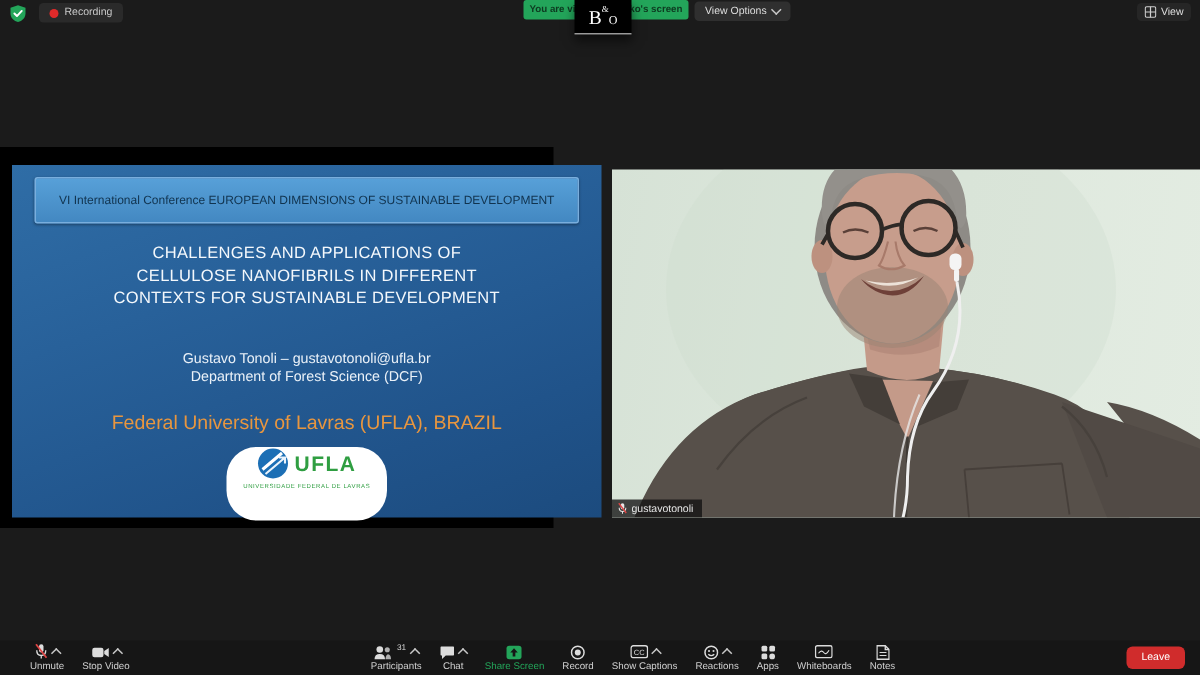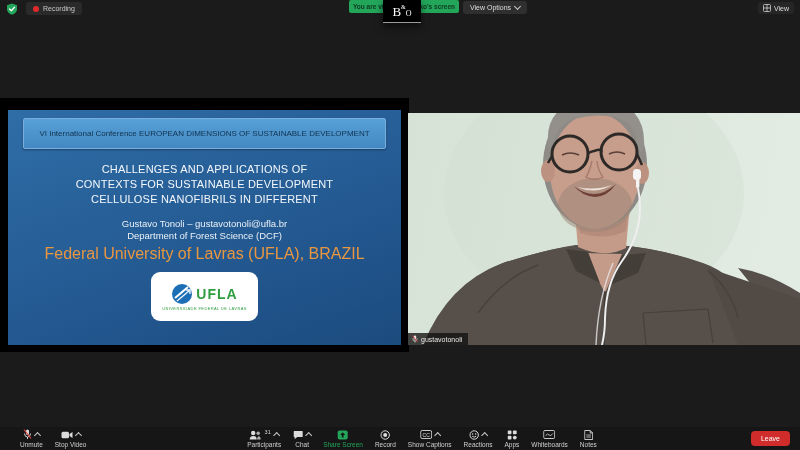--- a/index.html
+++ b/index.html
@@ -26,34 +26,34 @@
   .view-opts{position:absolute;left:463px;top:1px;height:13px;background:#2f2f2f;border-radius:3px;
              display:flex;align-items:center;gap:4px;padding:0 7px;}
   .view-opts .lbl,.view-btn .lbl{font-size:7px;color:#dedede;white-space:nowrap;}
   .view-btn{position:absolute;right:6px;top:2px;height:12px;background:#262626;border-radius:3px;
             display:flex;align-items:center;gap:3px;padding:0 5px;}
   .chev{width:4px;height:4px;border-left:1.2px solid #c9c9c9;border-top:1.2px solid #c9c9c9;display:inline-block;}
   .chev-down{transform:rotate(225deg);margin-top:-2px;}
   .chev-up{transform:rotate(45deg);margin-top:2px;}
 
   
-  .share-region{position:absolute;left:0;top:98px;width:369px;height:254px;background:#000;padding-left:40px;}
+  .share-region{position:absolute;left:0;top:98px;width:369px;height:254px;background:#000;}
   .slide{position:absolute;left:8px;top:12px;width:393px;height:235px;
          background:linear-gradient(160deg,#2f6da6 0%,#28619a 35%,#20538a 75%,#1c4b7e 100%);}
   .conf-header{margin:8px auto 0;width:361px;height:29px;background:linear-gradient(#57a0d8,#4388c2);
                border:1px solid #79aedd;border-radius:2px;display:flex;align-items:center;justify-content:center;
                box-shadow:0 1px 2px rgba(0,0,0,.35);}
   .conf-header span{font-size:8px;color:#11334e;text-align:center;}
   .slide-title{margin-top:13px;text-align:center;}
   .slide-title div{font-size:11px;font-weight:normal;color:#f4f8fc;line-height:15px;letter-spacing:.2px;}
-  .author{margin-top:11px;text-align:center;font-size:9.5px;color:#eaf1f8;}
+  .author{margin-top:27px;text-align:center;font-size:9.5px;color:#eaf1f8;}
   .dept{margin-top:1px;text-align:center;font-size:9.5px;color:#eaf1f8;}
-  .univ{margin-top:4px;text-align:center;font-size:16px;color:#e8963f;font-weight:500;}
-  .logo-box{margin:9px auto 0;width:107px;height:49px;background:#fff;border-radius:9px;
-            display:flex;flex-direction:column;align-items:center;justify-content:center;gap:1px;}
+  .univ{margin-top:17px;text-align:center;font-size:13px;color:#e8963f;font-weight:500;}
+  .logo-box{margin:9px auto 0;width:107px;height:49px;background:#fff;border-radius:20px;
+            display:flex;flex-direction:column;align-items:center;gap:1px;}
   .logo-row{display:flex;align-items:center;gap:3px;}
   .logo-acr{font-size:14px;font-weight:bold;color:#2f9e41;letter-spacing:1px;}
   .logo-sub{font-size:4px;color:#2f9e41;letter-spacing:.4px;}
 
   
   .video{position:absolute;left:408px;top:113px;width:392px;height:232px;
          background:linear-gradient(100deg,#d6e2d6 0%,#dfe9de 55%,#e3ece2 100%);overflow:hidden;}
   .name-tag{position:absolute;left:0;bottom:0;background:rgba(18,18,18,.78);color:#e6e6e6;
             font-size:7px;padding:2px 6px 2px 4px;display:flex;align-items:center;gap:3px;z-index:3;}
 
@@ -107,22 +107,22 @@
     </div>
   </div>
 
   <div class="share-region">
     <div class="slide">
       <div class="conf-header">
         <span>VI International Conference EUROPEAN DIMENSIONS OF SUSTAINABLE DEVELOPMENT</span>
       </div>
       <div class="slide-title">
         <div>CHALLENGES AND APPLICATIONS OF</div>
+        <div>CELLULOSE NANOFIBRILS IN DIFFERENT</div>
         <div>CONTEXTS FOR SUSTAINABLE DEVELOPMENT</div>
-        <div>CELLULOSE NANOFIBRILS IN DIFFERENT</div>
       </div>
       <div class="author">Gustavo Tonoli  –  gustavotonoli@ufla.br</div>
       <div class="dept">Department of Forest Science (DCF)</div>
       <div class="univ">Federal University of Lavras (UFLA), BRAZIL</div>
       <div class="logo-box">
         <div class="logo-row">
           <svg width="22" height="22" viewBox="0 0 22 22">
             <circle cx="11" cy="11" r="10" fill="#1c6fb5"></circle>
             <path d="M4 15 Q10 10 17 4" stroke="#fff" stroke-width="2" fill="none"></path>
             <path d="M6 18 Q12 13 19 7 L15 7 M19 7 L19 11" stroke="#eaf3fb" stroke-width="1.4" fill="none"></path>

